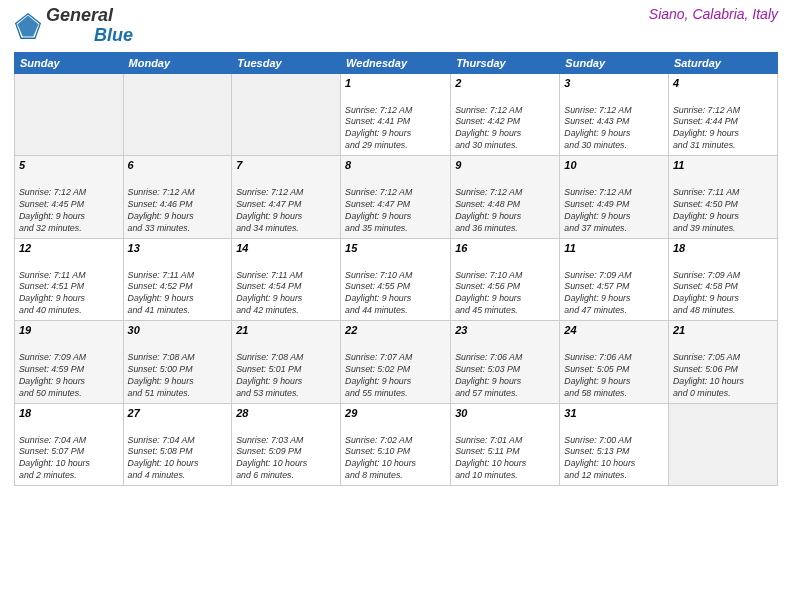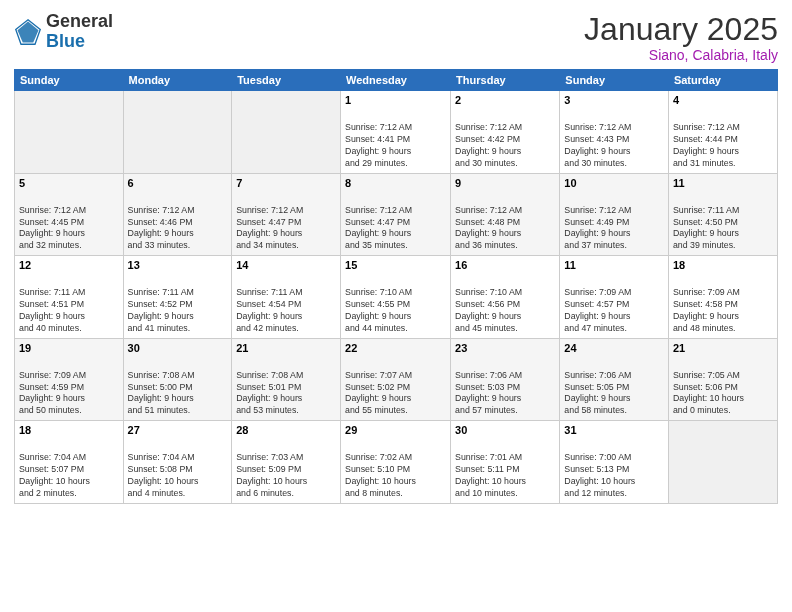--- a/index.html
+++ b/index.html
@@ -6,40 +6,41 @@
     body {
       width: 792px;
       height: 612px;
       font-family: Arial, sans-serif;
       background: #fff;
       overflow: hidden;
     }
     .page {
       width: 792px;
       height: 452px;
-      padding: 12px 14px 10px 14px;
+      padding: 6px 14px 10px 14px;
+      font-style: italic;
     }
     .header {
       display: flex;
       align-items: flex-start;
       justify-content: space-between;
       margin-bottom: 6px;
     }
     .logo {
       display: flex;
       align-items: center;
       gap: 4px;
     }
     .logo-text {
       font-size: 18px;
       font-weight: bold;
       line-height: 1.1;
     }
     .logo-general { color: #333; }
-    .logo-blue { color: #1a6fad; }
+    .logo-blue { color: #1a6fad; margin-left: 48px; }
     .logo-icon {
       width: 28px;
       height: 28px;
     }
     .title-block {
       text-align: right;
     }
     .month-title {
       font-size: 32px;
       font-weight: normal;
@@ -99,21 +100,20 @@
       <svg class="logo-icon" viewBox="0 0 32 32">
         <polygon points="16,4 28,14 22,28 10,28 4,14" fill="#1a6fad" opacity="0.85"></polygon>
         <polygon points="16,2 30,13 24,30 8,30 2,13" fill="none" stroke="#1a6fad" stroke-width="1.5"></polygon>
       </svg>
       <div class="logo-text">
         <span class="logo-general">General</span><br>
         <span class="logo-blue">Blue</span>
       </div>
     </div>
     <div class="title-block">
-      <div class="month-title">January 2025</div>
       <div class="subtitle">Siano, Calabria, Italy</div>
     </div>
   </div>
 
   <table class="calendar">
     <thead>
       <tr>
       <th>Sunday</th>
           <th>Monday</th>
           <th>Tuesday</th>

